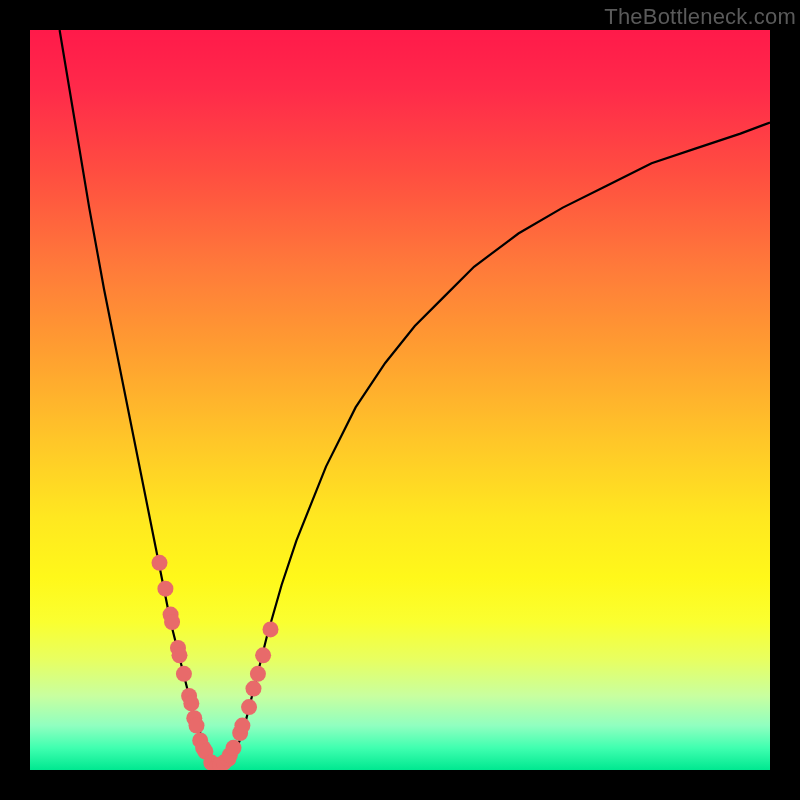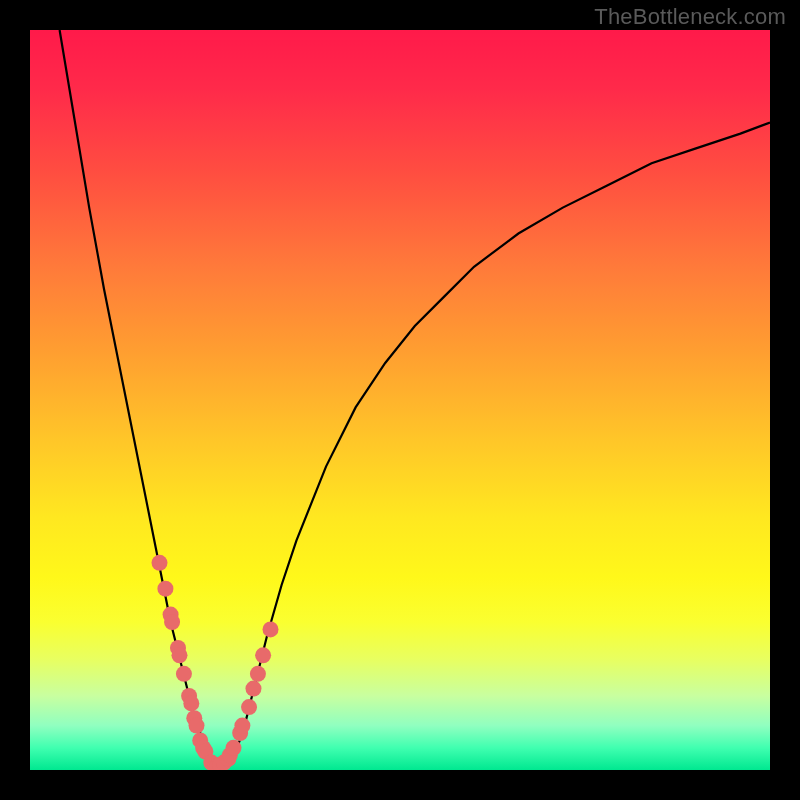--- a/index.html
+++ b/index.html
@@ -30,21 +30,21 @@
       #e8ff60 85%,
       #c8ffa0 90%,
       #90ffc0 94%,
       #40ffb0 97%,
       #00e890 100%
     );
   }
   .watermark {
     position: absolute;
     top: 4px;
-    right: 14px;
+    right: 4px;
     color: #5a5a5a;
     font-size: 22px;
     font-weight: 500;
     letter-spacing: 0.2px;
     z-index: 10;
   }
   svg.overlay {
     position: absolute;
     left: 30px;
     top: 30px;

